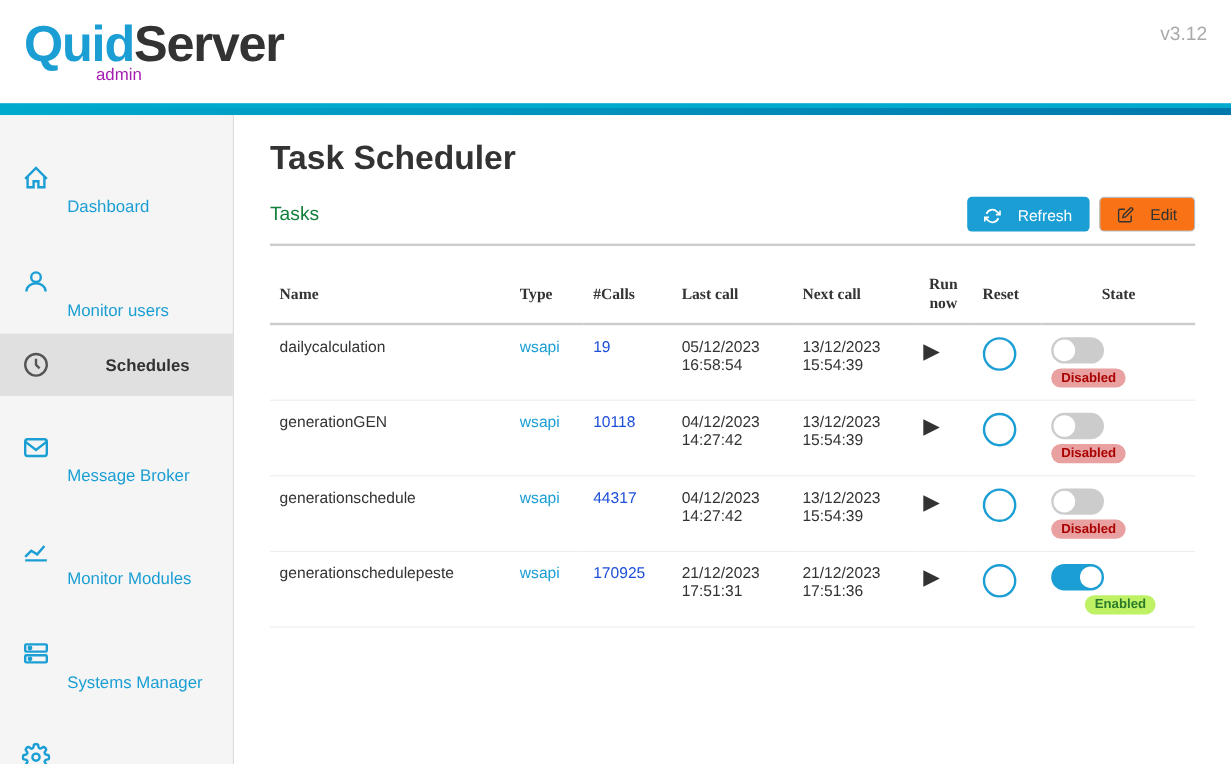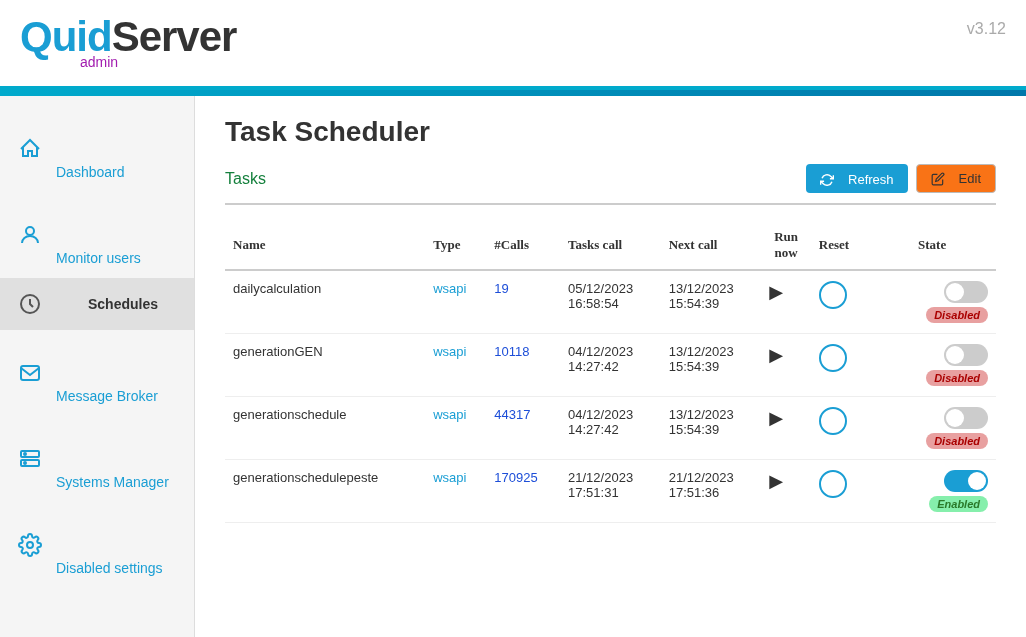--- a/index.html
+++ b/index.html
@@ -96,38 +96,38 @@
     }
 
     
     .reset-btn {
       width: 28px; height: 28px; border-radius: 50%;
       border: 2px solid #1a9ed4; background: #fff;
       cursor: pointer; display: flex; align-items: center; justify-content: center;
     }
 
     
-    .toggle-wrapper { display: flex; flex-direction: column; align-items: flex-end; gap: 4px; font-style: italic; }
+    .toggle-wrapper { display: flex; flex-direction: column; align-items: flex-start; gap: 4px; }
     .toggle {
       position: relative; width: 44px; height: 22px;
       background: #ccc; border-radius: 11px; cursor: pointer;
     }
     .toggle.on { background: #1a9ed4; }
     .toggle-knob {
       position: absolute; width: 18px; height: 18px;
       background: #fff; border-radius: 50%; top: 2px; left: 2px;
       transition: left 0.2s;
     }
     .toggle.on .toggle-knob { left: 24px; }
     .state-badge {
       font-size: 11px; padding: 2px 8px; border-radius: 10px;
       font-weight: bold;
     }
     .state-disabled { background: #e8a0a0; color: #a00; }
-    .state-enabled { background: #86efac; color: #2a7a2a; margin-left: 28px; }
+    .state-enabled { background: #bef264; color: #2a7a2a; margin-left: 28px; }
 
     .col-run { text-align: center; margin-left: 45px; }
     .col-reset { text-align: left; }
     .col-state { text-align: center; }
   </style>
 </head>
 <body>
 
 <div class="header">
   <div class="logo-area">
@@ -177,20 +177,29 @@
     <div class="sidebar-item">
       <div class="icon">
         <svg width="24" height="24" viewBox="0 0 24 24" fill="none" stroke="#1a9ed4" stroke-width="2">
           <rect x="3" y="5" width="18" height="14" rx="2"></rect>
           <path d="M3 7l9 7 9-7"></path>
         </svg>
       </div>
       <span class="sidebar-label">Message Broker</span>
     </div>
 
+    <div class="sidebar-item">
+      <div class="icon">
+        <svg width="24" height="24" viewBox="0 0 24 24" fill="none" stroke="#1a9ed4" stroke-width="2">
+          <polyline points="3,17 8,12 13,15 19,8"></polyline>
+          <line x1="3" y1="20" x2="21" y2="20"></line>
+        </svg>
+      </div>
+      <span class="sidebar-label">Monitor Modules</span>
+    </div>
 
     <div class="sidebar-item">
       <div class="icon">
         <svg width="24" height="24" viewBox="0 0 24 24" fill="none" stroke="#1a9ed4" stroke-width="2">
           <rect x="3" y="4" width="18" height="6" rx="1"></rect>
           <rect x="3" y="13" width="18" height="6" rx="1"></rect>
           <circle cx="7" cy="7" r="1" fill="#1a9ed4"></circle>
           <circle cx="7" cy="16" r="1" fill="#1a9ed4"></circle>
         </svg>
       </div>
@@ -232,21 +241,21 @@
         </button>
       </div>
     </div>
 
     <table>
       <thead>
         <tr>
           <th>Name</th>
           <th>Type</th>
           <th>#Calls</th>
-          <th>Tasks call</th>
+          <th>Last call</th>
           <th>Next call</th>
           <th class="col-run">Run<br>now</th>
           <th class="col-reset">Reset</th>
           <th class="col-state">State</th>
         </tr>
       </thead>
       <tbody id="tasks-tbody">
       <tr>
       <td>dailycalculation</td>
       <td><span class="type-tag">wsapi</span></td>

